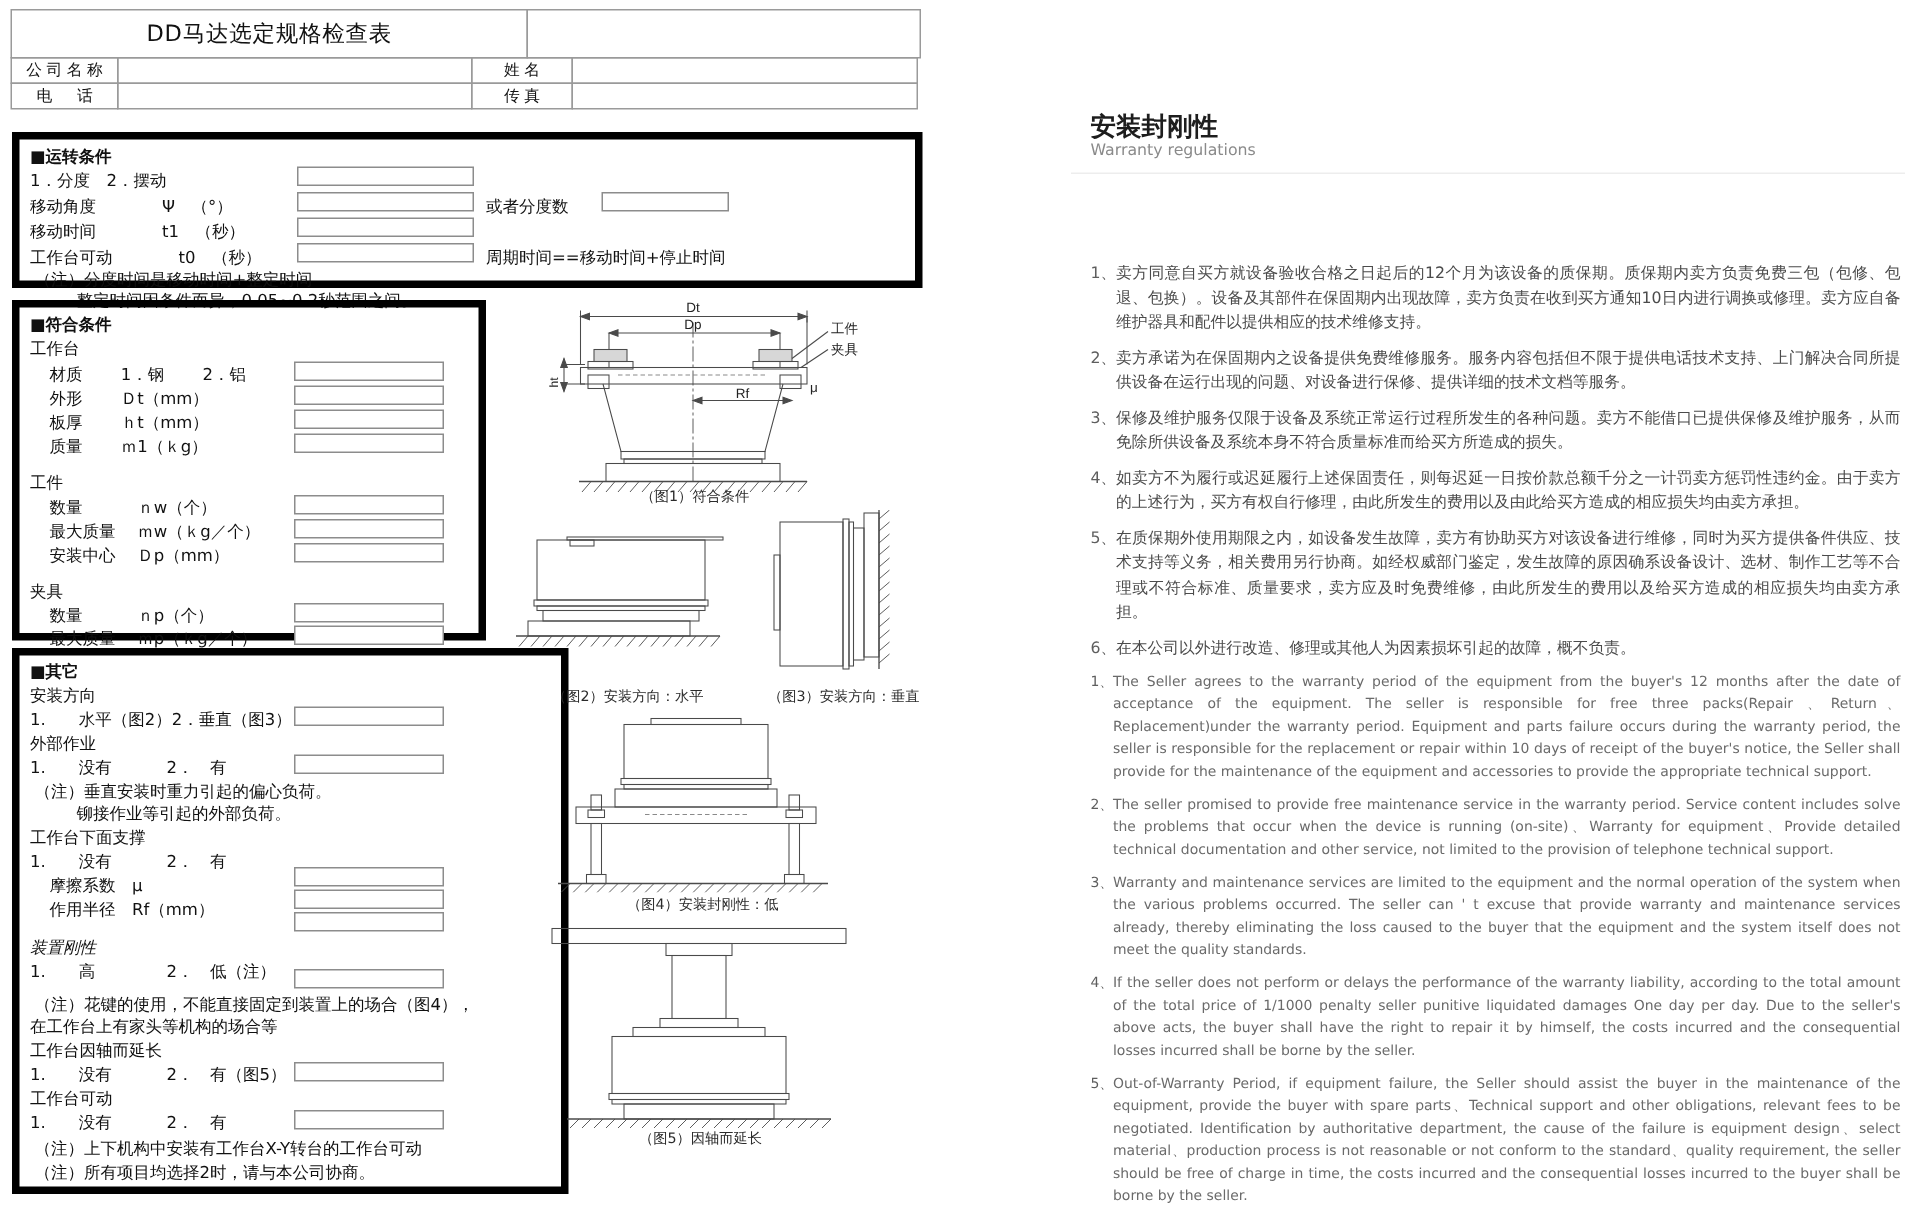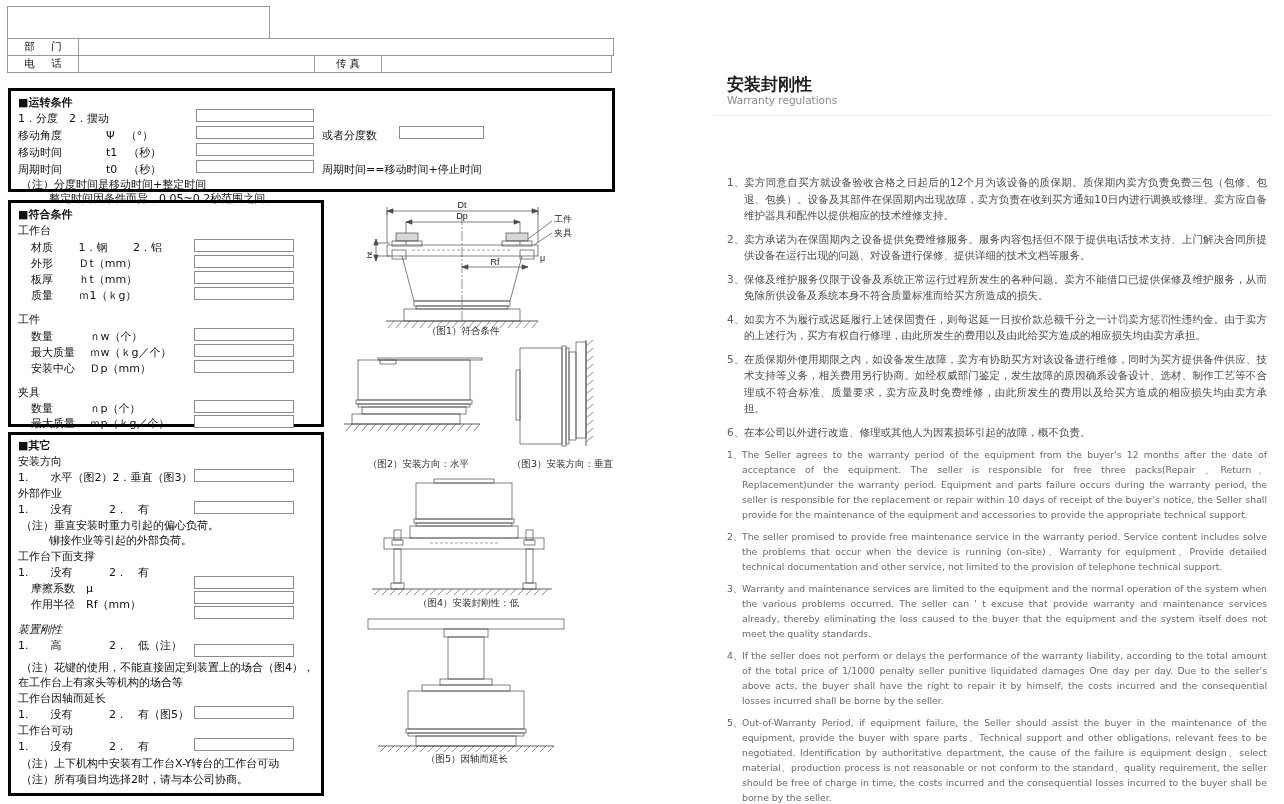--- a/index.html
+++ b/index.html
@@ -17,21 +17,21 @@
   
   .hdr-table { position: absolute; left: 8px; top: 7px; width: 607px; }
   .hdr-row { display: flex; }
   .hdr-cell { border: 1px solid #9a9a9a; box-sizing: border-box; margin: -1px 0 0 -1px;
               font-size: 11px; color: #111; display: flex; align-items: center; }
   .hdr-title { height: 33px; justify-content: center; font-size: 15px; letter-spacing: .5px; }
   .hdr-lbl { height: 18px; justify-content: center; font-size: 10.5px; letter-spacing: 3px; padding-left:3px;}
   .hdr-val { height: 18px; }
 
   
-  .sec { position: absolute; box-sizing: border-box; border: 3px solid #000000; }
+  .sec { position: absolute; box-sizing: border-box; border: 5px solid #000000; }
   .sec-title { font-size: 11px; font-weight: bold; color: #111; }
   .ln { position: absolute; font-size: 11px; color: #111; white-space: pre; line-height: 13px; }
   .fld { position: absolute; border: 1px solid #8c8c8c; background: #fff; box-sizing: border-box; height: 13px; }
 
   
   .diagrams { position: absolute; left: 330px; top: 195px; width: 300px; height: 610px; }
   .cap { position: absolute; font-size: 9.5px; color: #2b2b2b; white-space: nowrap; }
   .notebox { position: absolute; left: 336px; top: 770px; width: 282px; height: 26px;
              border: 1px solid #9a9a9a; box-sizing: border-box;
              display: flex; align-items: center; justify-content: center;
@@ -62,25 +62,28 @@
 </style>
 </head>
 <body>
 
 <div class="page">
 
   <div class="form-side">
 
     <div class="hdr-table">
       <div class="hdr-row">
+        <div class="hdr-cell hdr-title" style="width:345px">DD马达选定规格检查表</div>
         <div class="hdr-cell hdr-title" style="width:263px"></div>
       </div>
       <div class="hdr-row">
-        <div class="hdr-cell hdr-lbl" style="width:72px">部　门</div>
-        <div class="hdr-cell hdr-val" style="width:536px"></div>
+        <div class="hdr-cell hdr-lbl" style="width:72px">公司名称</div>
+        <div class="hdr-cell hdr-val" style="width:237px"></div>
+        <div class="hdr-cell hdr-lbl" style="width:68px">姓名</div>
+        <div class="hdr-cell hdr-val" style="width:231px"></div>
       </div>
       <div class="hdr-row">
         <div class="hdr-cell hdr-lbl" style="width:72px">电　话</div>
         <div class="hdr-cell hdr-val" style="width:237px"></div>
         <div class="hdr-cell hdr-lbl" style="width:68px">传真</div>
         <div class="hdr-cell hdr-val" style="width:231px"></div>
       </div>
     </div>
 
     <div class="sec" style="left:8px; top:88px; width:607px; height:104px;">
@@ -89,21 +92,21 @@
       <div class="fld" style="left:185px; top:18px; width:118px;"></div>
 
       <div class="ln" style="left:7px; top:38px;text-align:center;">移动角度　　　　Ψ　（°）</div>
       <div class="fld" style="left:185px; top:35px; width:118px;"></div>
       <div class="ln" style="left:311px; top:38px;">或者分度数</div>
       <div class="fld" style="left:388px; top:35px; width:85px;"></div>
 
       <div class="ln" style="left:7px; top:55px;">移动时间　　　　t1　（秒）</div>
       <div class="fld" style="left:185px; top:52px; width:118px;"></div>
 
-      <div class="ln" style="left:7px; top:72px;">周期时间　　　　t0　（秒）</div>
+      <div class="ln" style="left:7px; top:72px;">工作台可动　　　　t0　（秒）</div>
       <div class="fld" style="left:185px; top:69px; width:118px;"></div>
       <div class="ln" style="left:311px; top:72px;">周期时间==移动时间+停止时间</div>
 
       <div class="ln" style="left:10px; top:87px;">（注）分度时间是移动时间+整定时间</div>
       <div class="ln" style="left:38px; top:101px;">整定时间因条件而异，0.05~0.2秒范围之间。</div>
     </div>
 
     <div class="sec" style="left:8px; top:200px; width:316px; height:227px;">
       <div class="ln sec-title" style="left:7px; top:5px;">■符合条件</div>
       <div class="ln" style="left:7px; top:21px;">工作台</div>
@@ -125,21 +128,21 @@
       <div class="ln" style="left:20px; top:159px;">安装中心　 Ｄp（mm）</div>
       <div class="fld" style="left:183px; top:157px; width:100px;"></div>
 
       <div class="ln" style="left:7px; top:183px;">夹具</div>
       <div class="ln" style="left:20px; top:199px;">数量　　　 ｎp（个）</div>
       <div class="fld" style="left:183px; top:197px; width:100px;"></div>
       <div class="ln" style="left:20px; top:214px;">最大质量　 ｍp（ｋg／个）</div>
       <div class="fld" style="left:183px; top:212px; width:100px;"></div>
     </div>
 
-    <div class="sec" style="left:8px; top:432px; width:316px; height:364px;">
+    <div class="sec" style="left:8px; top:432px; width:371px; height:364px;">
       <div class="ln sec-title" style="left:7px; top:4px;">■其它</div>
 
       <div class="ln" style="left:7px; top:20px;">安装方向</div>
       <div class="ln" style="left:7px; top:36px;">1.　　水平（图2）2．垂直（图3）</div>
       <div class="fld" style="left:183px; top:34px; width:100px;"></div>
 
       <div class="ln" style="left:7px; top:52px;">外部作业</div>
       <div class="ln" style="left:7px; top:68px;">1.　　没有　　　 2．　有</div>
       <div class="fld" style="left:183px; top:66px; width:100px;"></div>
 

